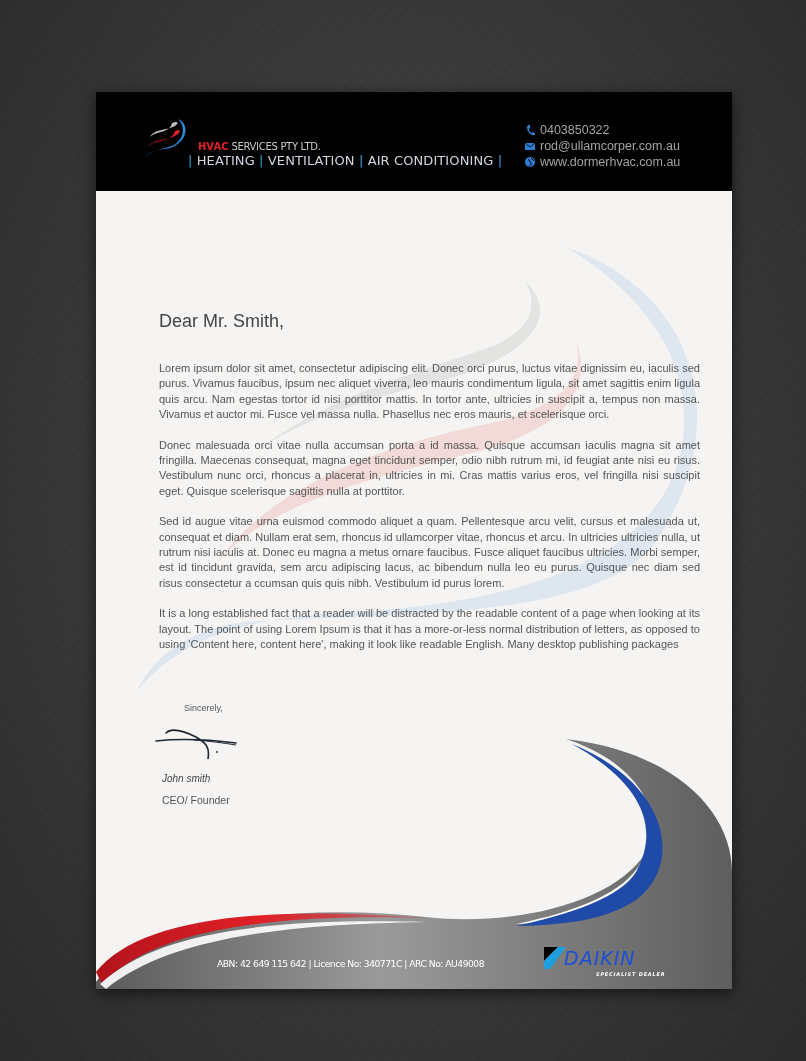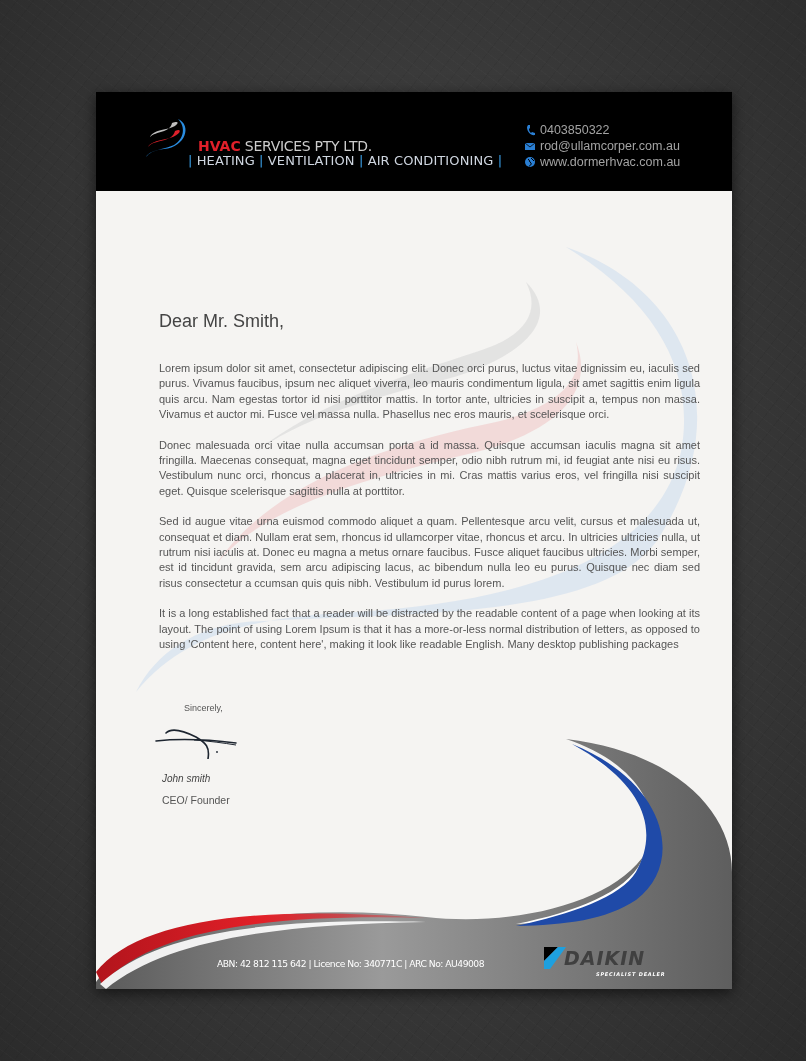--- a/index.html
+++ b/index.html
@@ -24,21 +24,21 @@
     position:absolute; left:0; top:0; width:636px; height:99px; background:#000;
   }
   .logo { position:absolute; left:46px; top:25px; width:200px; height:50px; }
   .logo-swoosh { position:absolute; left:0; top:0; width:56px; height:42px; }
   .logo-name {
     position:absolute; left:56px; top:-2px;
     font-family:"DejaVu Sans", sans-serif; font-weight:bold;
     font-size:25px; color:#fff; letter-spacing:0.5px; line-height:30px;
   }
   .logo-sub {
-    position:absolute; left:56px; top:24px; font-size:14px; line-height:11px;
+    position:absolute; left:56px; top:24px; font-size:10px; line-height:11px;
     white-space:nowrap; color:#ddd; font-family:"DejaVu Sans", sans-serif;
   }
   .logo-sub .hvac { color:#e0202a; font-weight:bold; }
   .logo-sub .svc { color:#ccc; letter-spacing:-0.3px; }
   .logo-tag {
     position:absolute; left:0; top:36px; font-size:13px; color:#cfd6e0;
     white-space:nowrap; letter-spacing:0.1px; font-family:"DejaVu Sans", sans-serif;margin-left:46px;
   }
   .logo-tag .bar { color:#3aa0e8; }
   .contacts { position:absolute; left:428px; top:30px; }
@@ -57,22 +57,22 @@
   .signature { position:absolute; left:58px; top:633px; width:90px; height:34px; }
   .sig-name { position:absolute; left:66px; top:681px; font-size:10px; color:#444;font-style:italic; }
   .sig-title { position:absolute; left:66px; top:702px; font-size:10.5px; color:#555; }
   .footer-art { position:absolute; left:0; top:0; width:636px; height:897px; }
   .footer-text {
     position:absolute; left:121px; top:866px; font-size:9.2px; color:#fff;
     font-family:"DejaVu Sans", sans-serif; letter-spacing:-0.5px; white-space:nowrap;
   }
   .daikin { position:absolute; left:448px; top:855px; width:120px; height:36px; }
   .daikin-word {
-    position:absolute; left:20px; top:0; font-size:19px; font-style:italic; font-weight:bold;
-    color:#404040; letter-spacing:1px; font-family:"DejaVu Sans", sans-serif;
+    position:absolute; left:20px; top:0; font-size:19px; font-style:italic; font-weight:normal;
+    color:#1d4ed8; letter-spacing:1px; font-family:"DejaVu Sans", sans-serif;
   }
   .daikin-sub {
     position:absolute; left:52px; top:24px; font-size:5px; color:#fff; font-style:italic;
     font-weight:bold; letter-spacing:0.8px; font-family:"DejaVu Sans", sans-serif; white-space:nowrap;
   }
 </style>
 </head>
 <body>
 
 <div class="texture"></div>
@@ -169,21 +169,21 @@
 
   <svg class="signature" viewBox="0 0 90 34">
     <path d="M 2 16 C 20 14, 50 14, 82 18 M 12 8 C 18 2, 30 6, 42 12 C 52 18, 56 22, 54 34" stroke="#1d2530" stroke-width="1.6" fill="none" stroke-linecap="round"></path>
     <path d="M 40 15 C 55 16, 70 18, 82 20" stroke="#1d2530" stroke-width="1" fill="none"></path>
     <circle cx="63" cy="27" r="0.9" fill="#1d2530"></circle>
   </svg>
 
   <div class="sig-name">John smith</div>
   <div class="sig-title">CEO/ Founder</div>
 
-  <div class="footer-text">ABN: 42 812 115 642 | Licence No: 340771C | ARC No: AU49008</div>
+  <div class="footer-text">ABN: 42 649 115 642 | Licence No: 340771C | ARC No: AU49008</div>
 
   <div class="daikin">
     <svg width="22" height="22" viewBox="0 0 22 22" style="position:absolute;left:0;top:0;">
       <path d="M0 0 L14 0 L0 14 Z" fill="#000"></path>
       <path d="M14 0 L22 0 L6 22 L0 22 L0 14 Z" fill="#1ea0df"></path>
     </svg>
     <div class="daikin-word">DAIKIN</div>
     <div class="daikin-sub">SPECIALIST DEALER</div>
   </div>
 </div>

